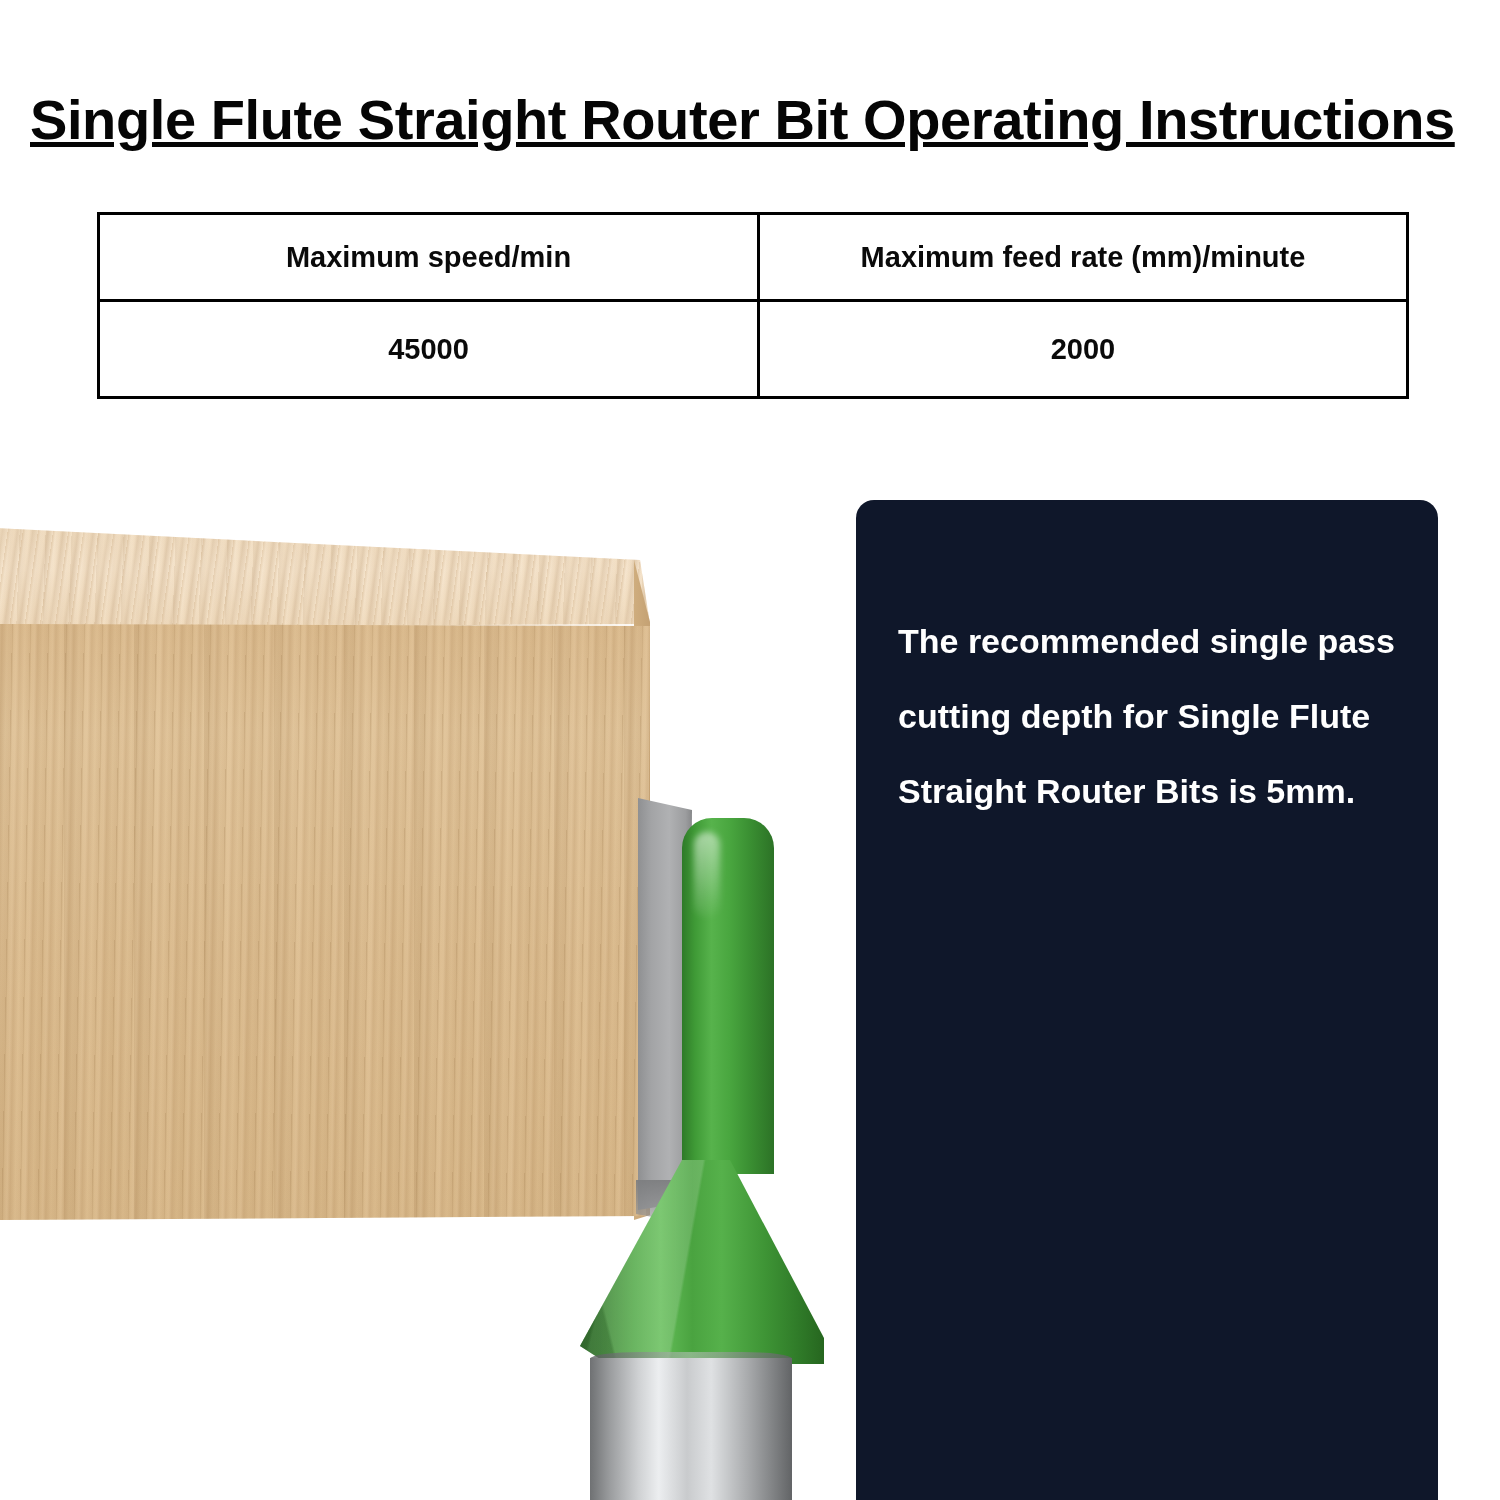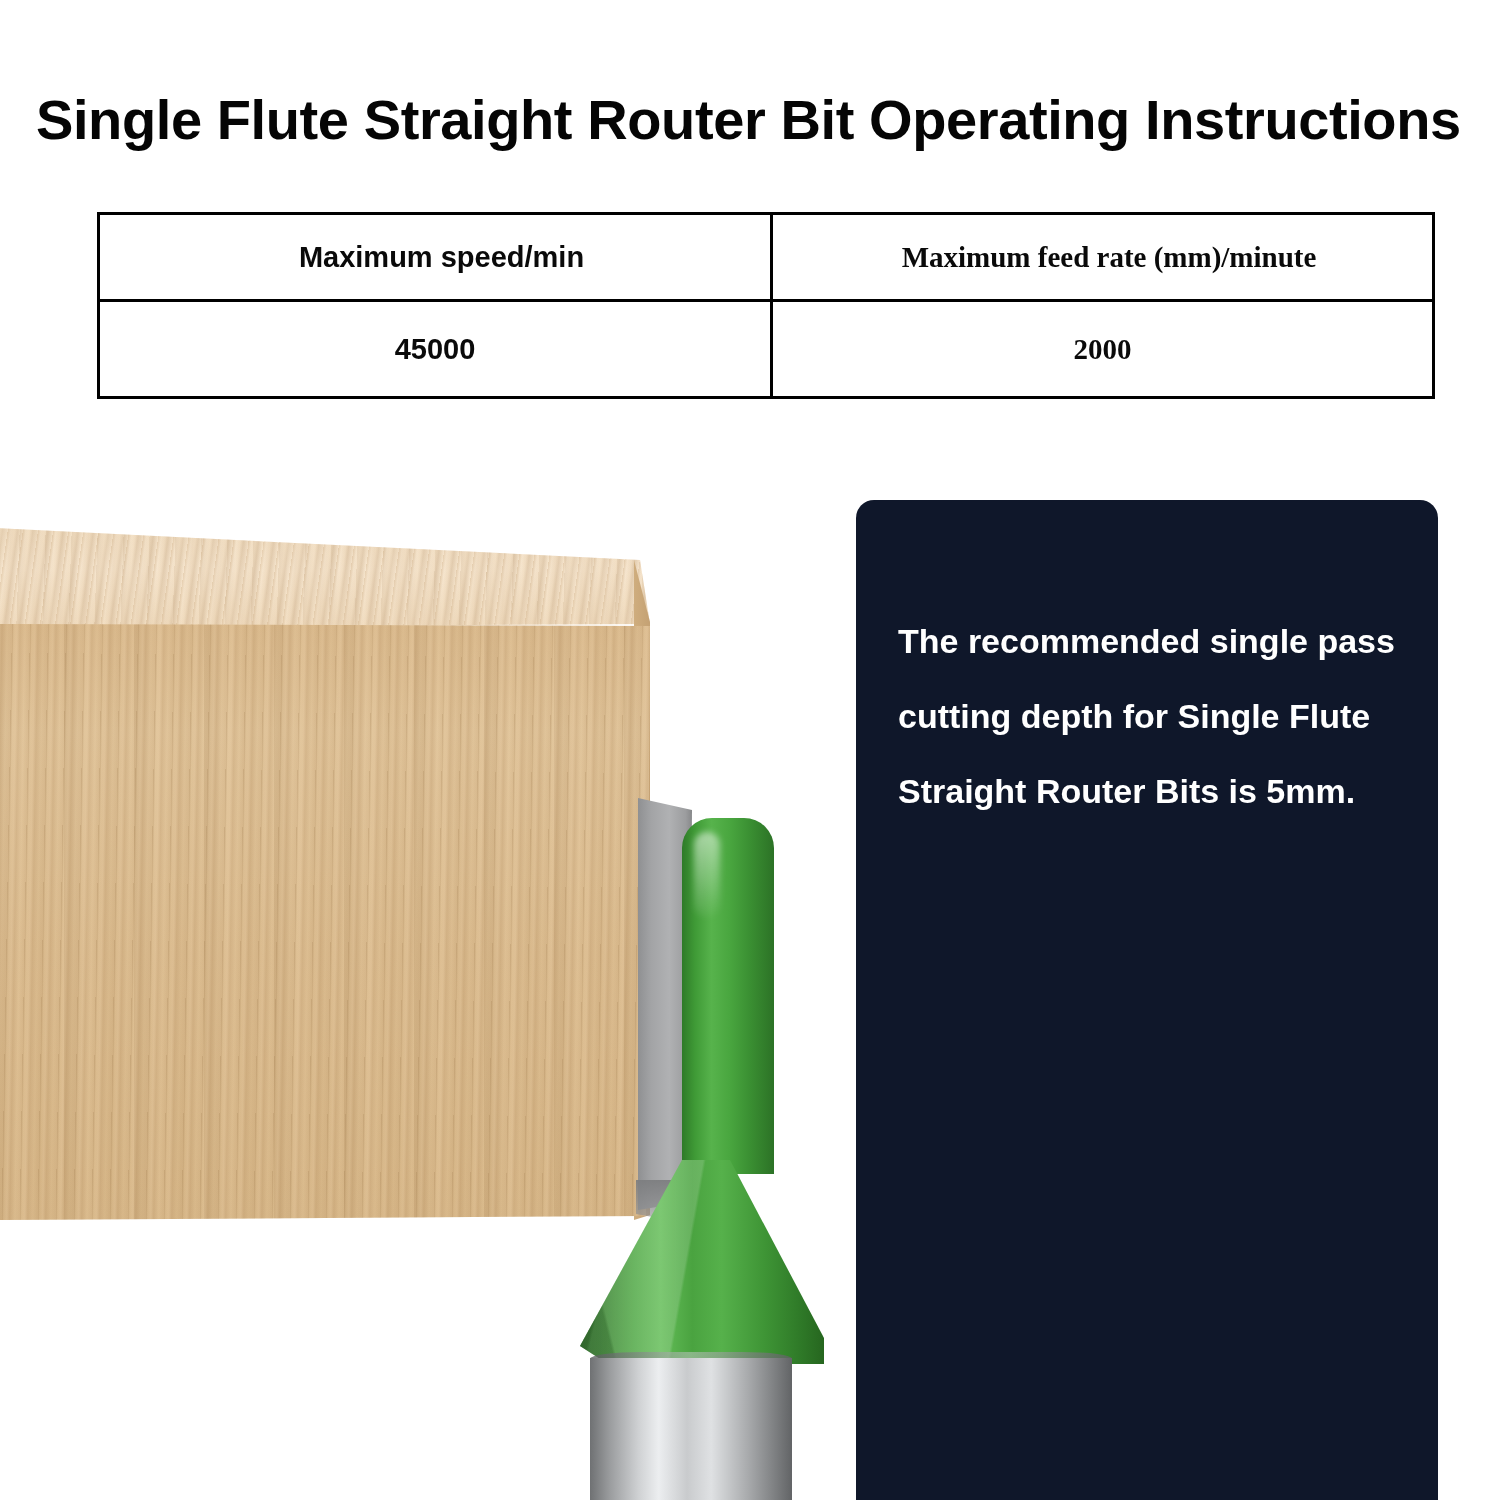--- a/index.html
+++ b/index.html
@@ -12,29 +12,30 @@
     height: 1500px;
     position: relative;
     overflow: hidden;
     font-family: "Liberation Sans", sans-serif;
     -webkit-font-smoothing: antialiased;
   }
 
   
   .page-title {
     position: absolute;
-    left: 36px;
+    left: 30px;
     top: 52px;
     width: 1430px;
     font-size: 56px;
     font-weight: 700;
     color: #050505;
     letter-spacing: -0.4px;
     line-height: 1.08;
     white-space: nowrap;
+    text-decoration: underline;
   }
 
   
   .spec-table {
     position: absolute;
     left: 97px;
     top: 212px;
     width: 1303px;
     border-collapse: collapse;
     table-layout: fixed;
@@ -42,22 +43,22 @@
   .spec-table td {
     border: 3px solid #000000;
     text-align: center;
     vertical-align: middle;
     font-size: 29px;
     font-weight: 700;
     color: #0a0a0a;
     padding: 0;
   }
   .spec-table td.c1 { width: 657px; }
-  .spec-table td.c2 { width: 646px; font-family: Liberation Serif, serif; }
-  .spec-table tr.head td { height: 84px; padding-left: 13px; }
+  .spec-table td.c2 { width: 646px; }
+  .spec-table tr.head td { height: 84px; }
   .spec-table tr.body td { height: 94px; }
 
   
   .illustration {
     position: absolute;
     left: 0;
     top: 470;
     width: 860px;
     height: 1030px;
   }

